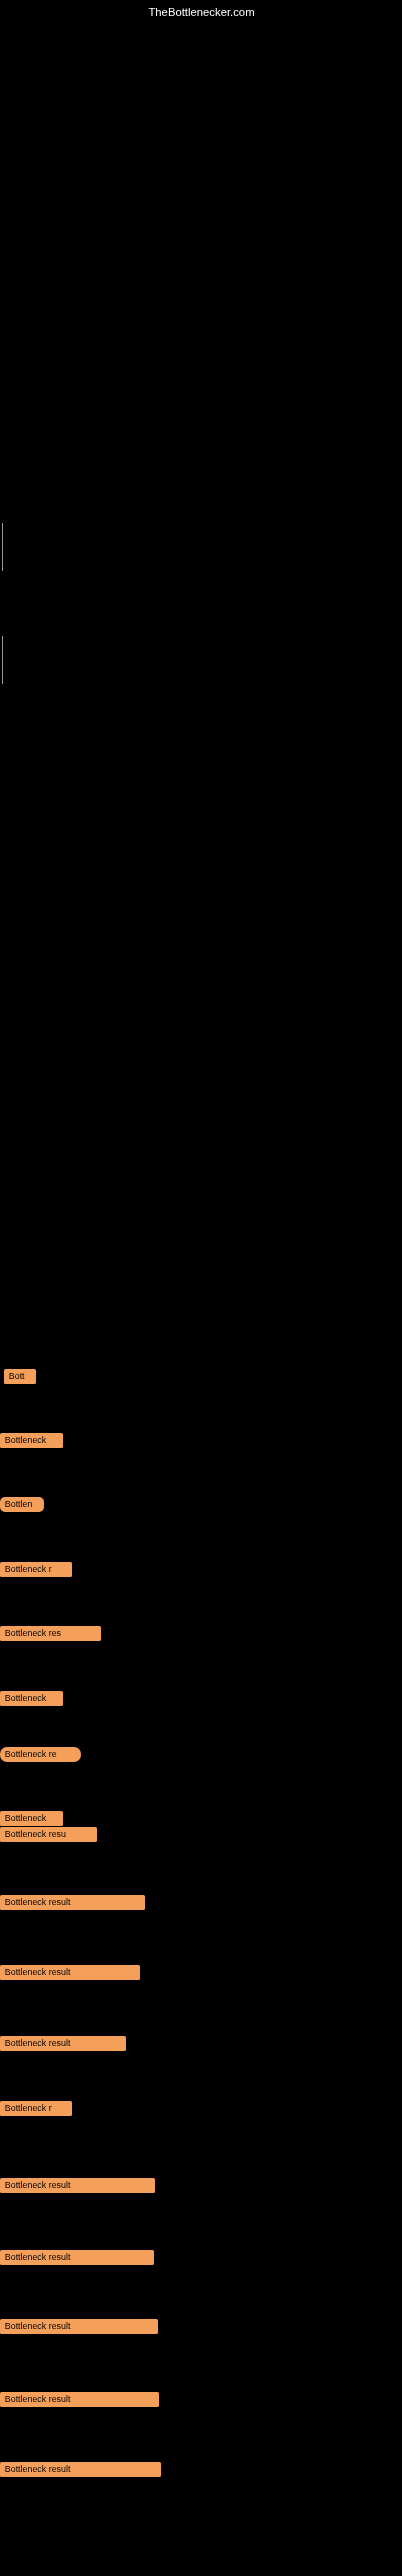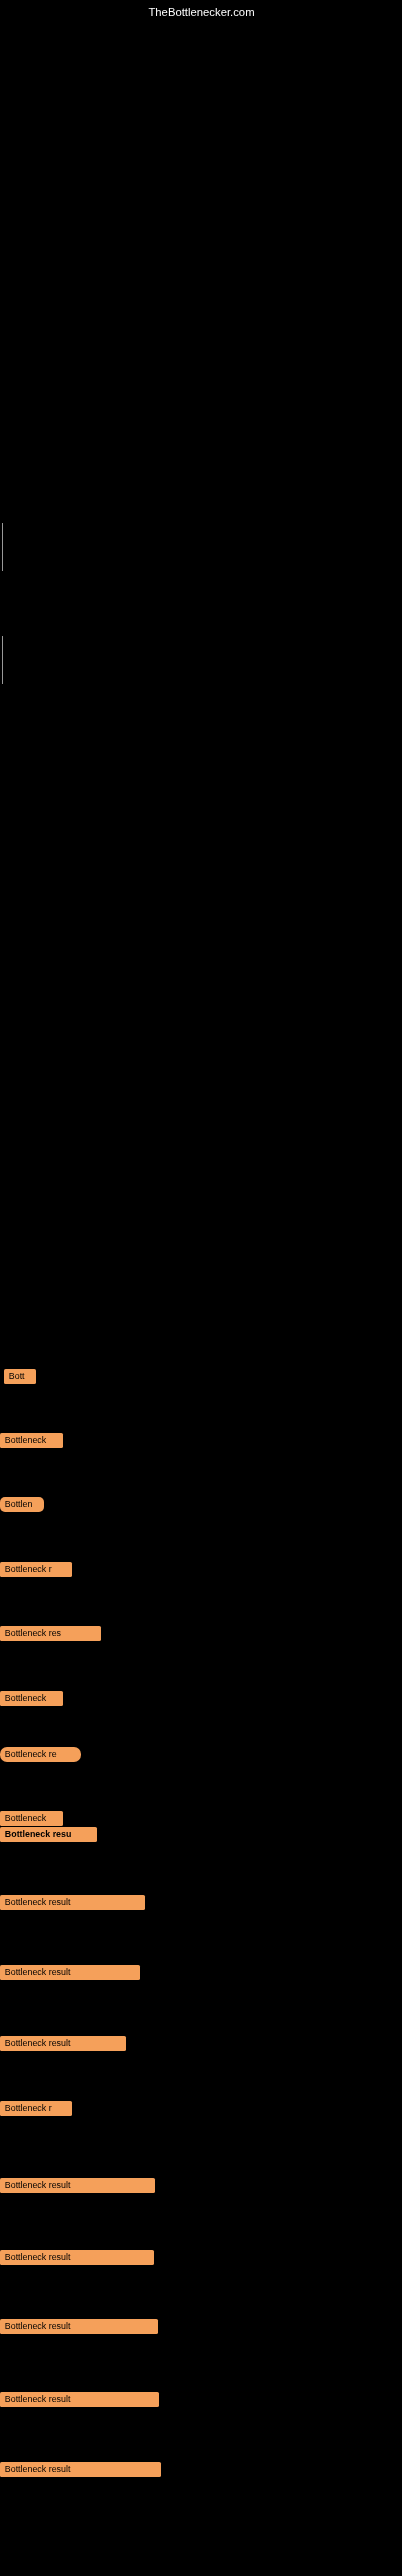--- a/index.html
+++ b/index.html
@@ -51,21 +51,21 @@
 
 <div id="results-container">
     <div style="position: absolute; top: 1369px; left: 4px;"><span style="display: inline-block; background: rgb(245, 160, 90); color: rgb(0, 0, 0); font-size: 8.9px; padding: 2.4px 4.8px; border-radius: 1.6px; white-space: nowrap; overflow: hidden; width: 32px;">Bott</span></div>
     <div style="position: absolute; top: 1433px; left: 0px;"><span style="display: inline-block; background: rgb(245, 160, 90); color: rgb(0, 0, 0); font-size: 8.9px; padding: 2.4px 4.8px; border-radius: 1.6px; white-space: nowrap; overflow: hidden; width: 63px;">Bottleneck</span></div>
     <div style="position: absolute; top: 1497px; left: 0px;"><span style="display: inline-block; background: rgb(245, 160, 90); color: rgb(0, 0, 0); font-size: 8.9px; padding: 2.4px 4.8px; border-radius: 5px; white-space: nowrap; overflow: hidden; width: 44px;">Bottlen</span></div>
     <div style="position: absolute; top: 1562px; left: 0px;"><span style="display: inline-block; background: rgb(245, 160, 90); color: rgb(0, 0, 0); font-size: 8.9px; padding: 2.4px 4.8px; border-radius: 1.6px; white-space: nowrap; overflow: hidden; width: 72px;">Bottleneck r</span></div>
     <div style="position: absolute; top: 1626px; left: 0px;"><span style="display: inline-block; background: rgb(245, 160, 90); color: rgb(0, 0, 0); font-size: 8.9px; padding: 2.4px 4.8px; border-radius: 1.6px; white-space: nowrap; overflow: hidden; width: 101px;">Bottleneck res</span></div>
     <div style="position: absolute; top: 1691px; left: 0px;"><span style="display: inline-block; background: rgb(245, 160, 90); color: rgb(0, 0, 0); font-size: 8.9px; padding: 2.4px 4.8px; border-radius: 1.6px; white-space: nowrap; overflow: hidden; width: 63px;">Bottleneck</span></div>
     <div style="position: absolute; top: 1747px; left: 0px;"><span style="display: inline-block; background: rgb(245, 160, 90); color: rgb(0, 0, 0); font-size: 8.9px; padding: 2.4px 4.8px; border-radius: 7px; white-space: nowrap; overflow: hidden; width: 81px;">Bottleneck re</span></div>
     <div style="position: absolute; top: 1811px; left: 0px;"><span style="display: inline-block; background: rgb(245, 160, 90); color: rgb(0, 0, 0); font-size: 8.9px; padding: 2.4px 4.8px; border-radius: 1.6px; white-space: nowrap; overflow: hidden; width: 63px;">Bottleneck</span></div>
-    <div style="position: absolute; top: 1827px; left: 0px; font-weight: bold;"><span style="display: inline-block; background: rgb(245, 160, 90); color: rgb(0, 0, 0); font-size: 8.9px; padding: 2.4px 4.8px; border-radius: 1.6px; white-space: nowrap; overflow: hidden; width: 97px;">Bottleneck resu</span></div>
+    <div style="position: absolute; top: 1827px; left: 0px;"><span style="display: inline-block; background: rgb(245, 160, 90); color: rgb(0, 0, 0); font-size: 8.9px; padding: 2.4px 4.8px; border-radius: 1.6px; white-space: nowrap; overflow: hidden; width: 97px;">Bottleneck resu</span></div>
     <div style="position: absolute; top: 2101px; left: 0px;"><span style="display: inline-block; background: rgb(245, 160, 90); color: rgb(0, 0, 0); font-size: 8.9px; padding: 2.4px 4.8px; border-radius: 1.6px; white-space: nowrap; overflow: hidden; width: 72px;">Bottleneck r</span></div>
     <div style="position: absolute; top: 1895px; left: 0px;"><span style="display: inline-block; background: rgb(245, 160, 90); color: rgb(0, 0, 0); font-size: 8.9px; padding: 2.4px 4.8px; border-radius: 1.6px; white-space: nowrap; overflow: hidden; width: 145px;">Bottleneck result</span></div>
     <div style="position: absolute; top: 1965px; left: 0px;"><span style="display: inline-block; background: rgb(245, 160, 90); color: rgb(0, 0, 0); font-size: 8.9px; padding: 2.4px 4.8px; border-radius: 1.6px; white-space: nowrap; overflow: hidden; width: 140px;">Bottleneck result</span></div>
     <div style="position: absolute; top: 2036px; left: 0px;"><span style="display: inline-block; background: rgb(245, 160, 90); color: rgb(0, 0, 0); font-size: 8.9px; padding: 2.4px 4.8px; border-radius: 1.6px; white-space: nowrap; overflow: hidden; width: 126px;">Bottleneck result</span></div>
     <div style="position: absolute; top: 2178px; left: 0px;"><span style="display: inline-block; background: rgb(245, 160, 90); color: rgb(0, 0, 0); font-size: 8.9px; padding: 2.4px 4.8px; border-radius: 1.6px; white-space: nowrap; overflow: hidden; width: 155px;">Bottleneck result</span></div>
     <div style="position: absolute; top: 2250px; left: 0px;"><span style="display: inline-block; background: rgb(245, 160, 90); color: rgb(0, 0, 0); font-size: 8.9px; padding: 2.4px 4.8px; border-radius: 1.6px; white-space: nowrap; overflow: hidden; width: 154px;">Bottleneck result</span></div>
     <div style="position: absolute; top: 2319px; left: 0px;"><span style="display: inline-block; background: rgb(245, 160, 90); color: rgb(0, 0, 0); font-size: 8.9px; padding: 2.4px 4.8px; border-radius: 1.6px; white-space: nowrap; overflow: hidden; width: 158px;">Bottleneck result</span></div>
     <div style="position: absolute; top: 2392px; left: 0px;"><span style="display: inline-block; background: rgb(245, 160, 90); color: rgb(0, 0, 0); font-size: 8.9px; padding: 2.4px 4.8px; border-radius: 1.6px; white-space: nowrap; overflow: hidden; width: 159px;">Bottleneck result</span></div>
     <div style="position: absolute; top: 2462px; left: 0px;"><span style="display: inline-block; background: rgb(245, 160, 90); color: rgb(0, 0, 0); font-size: 8.9px; padding: 2.4px 4.8px; border-radius: 1.6px; white-space: nowrap; overflow: hidden; width: 161px;">Bottleneck result</span></div>
   </div>

